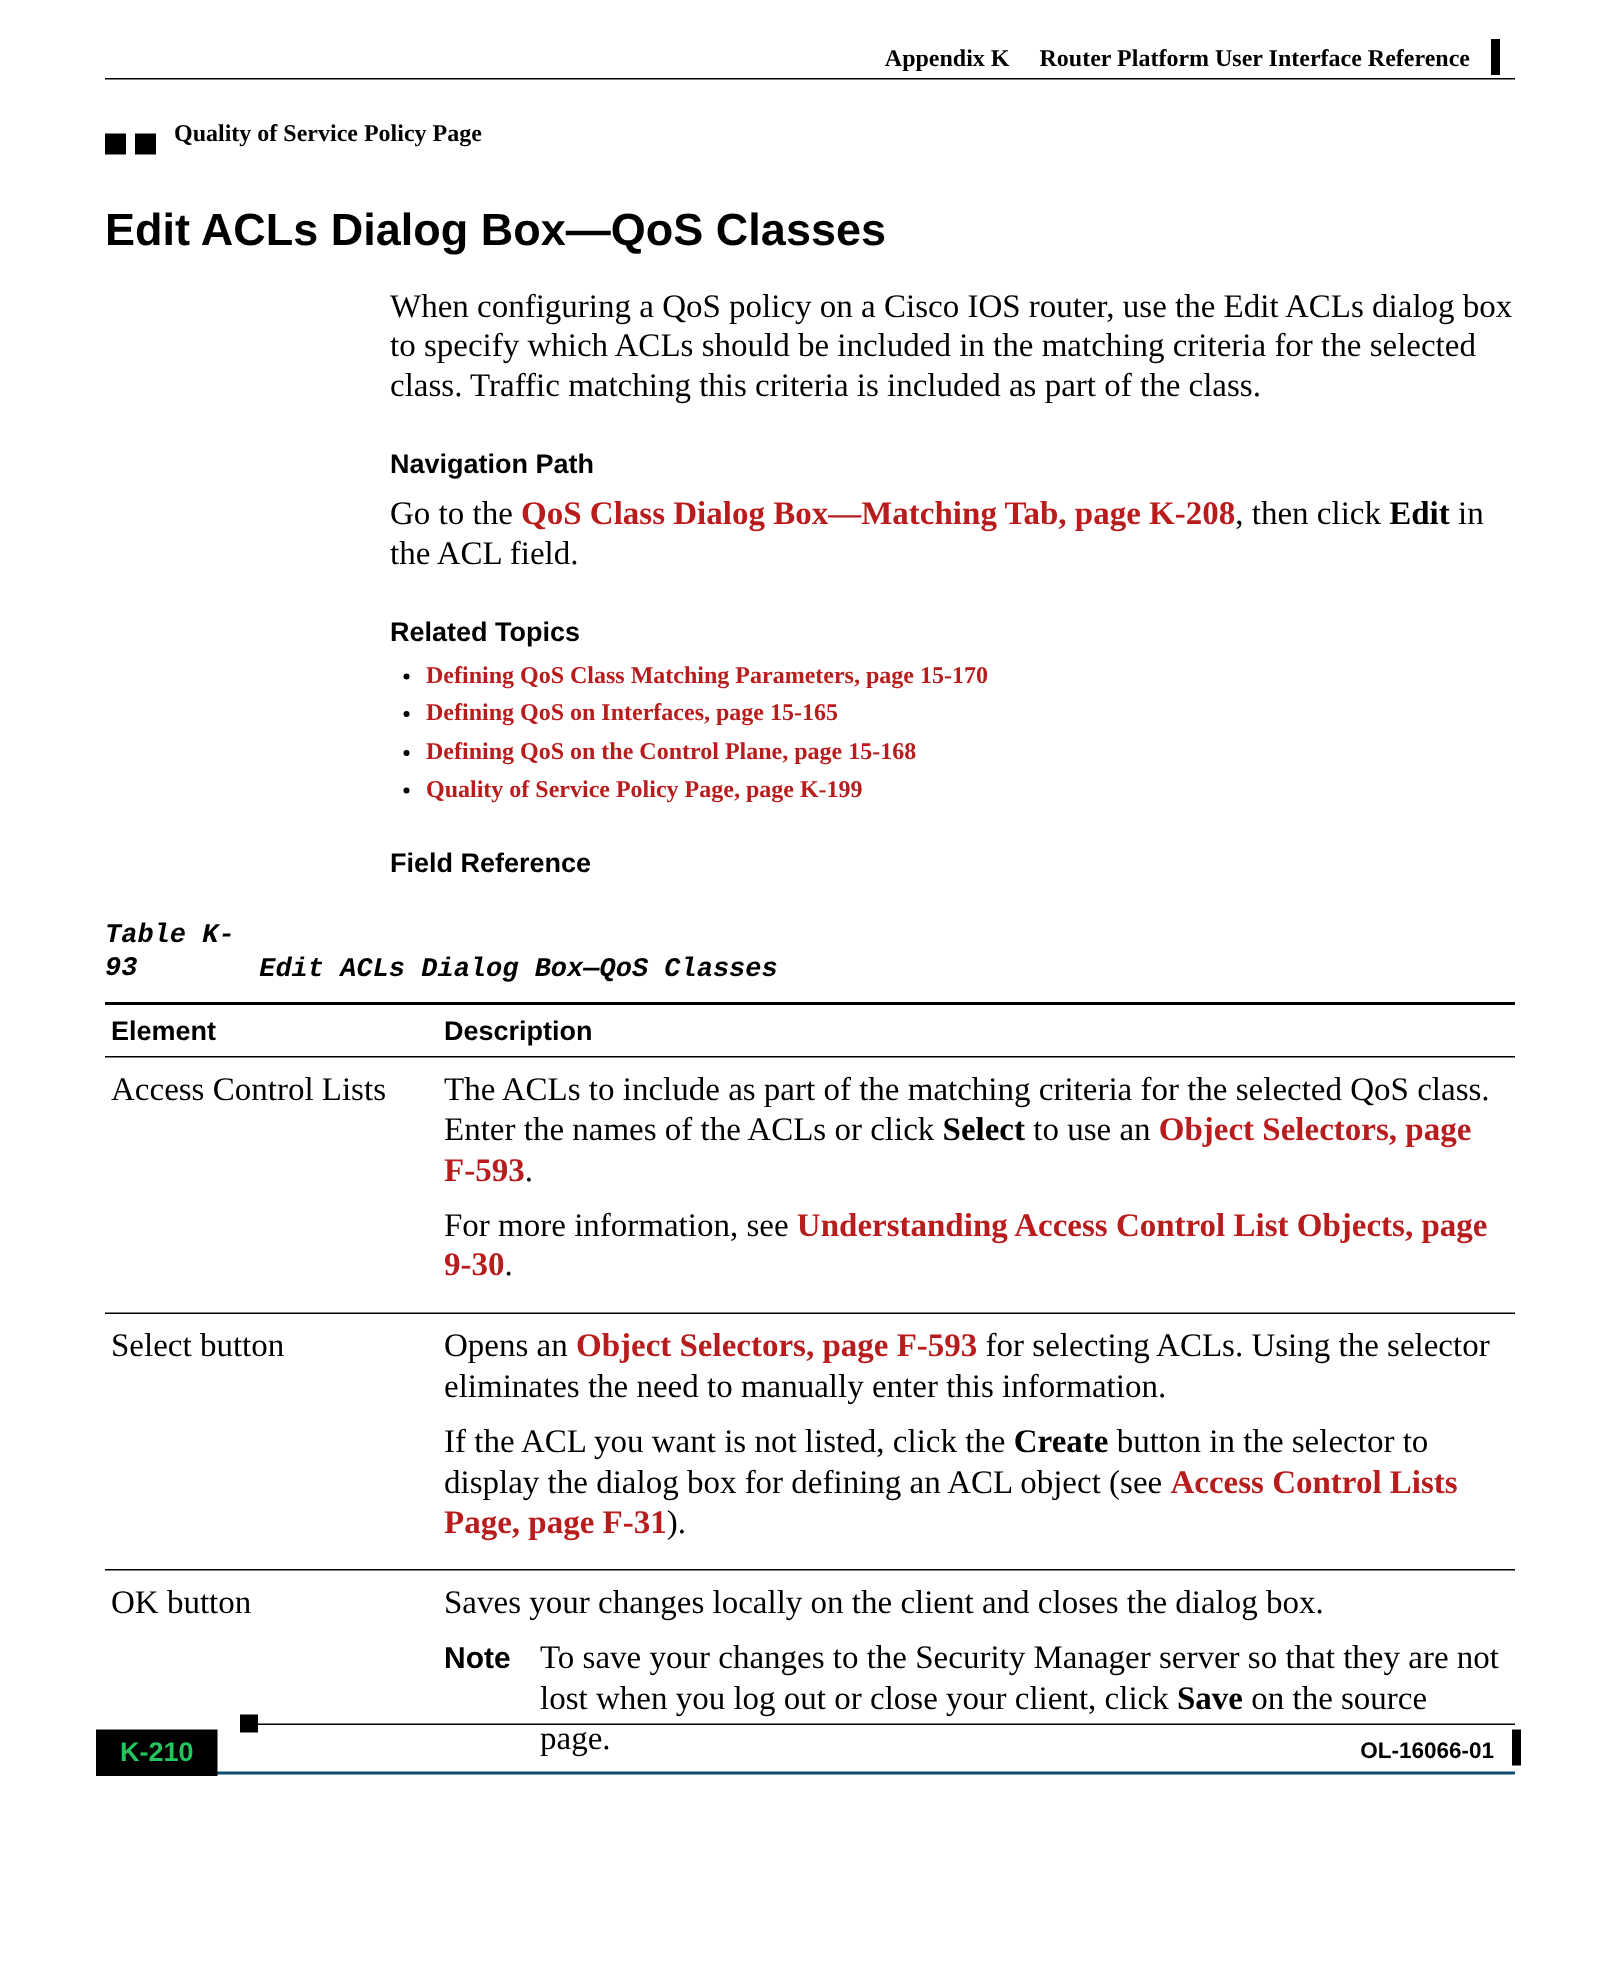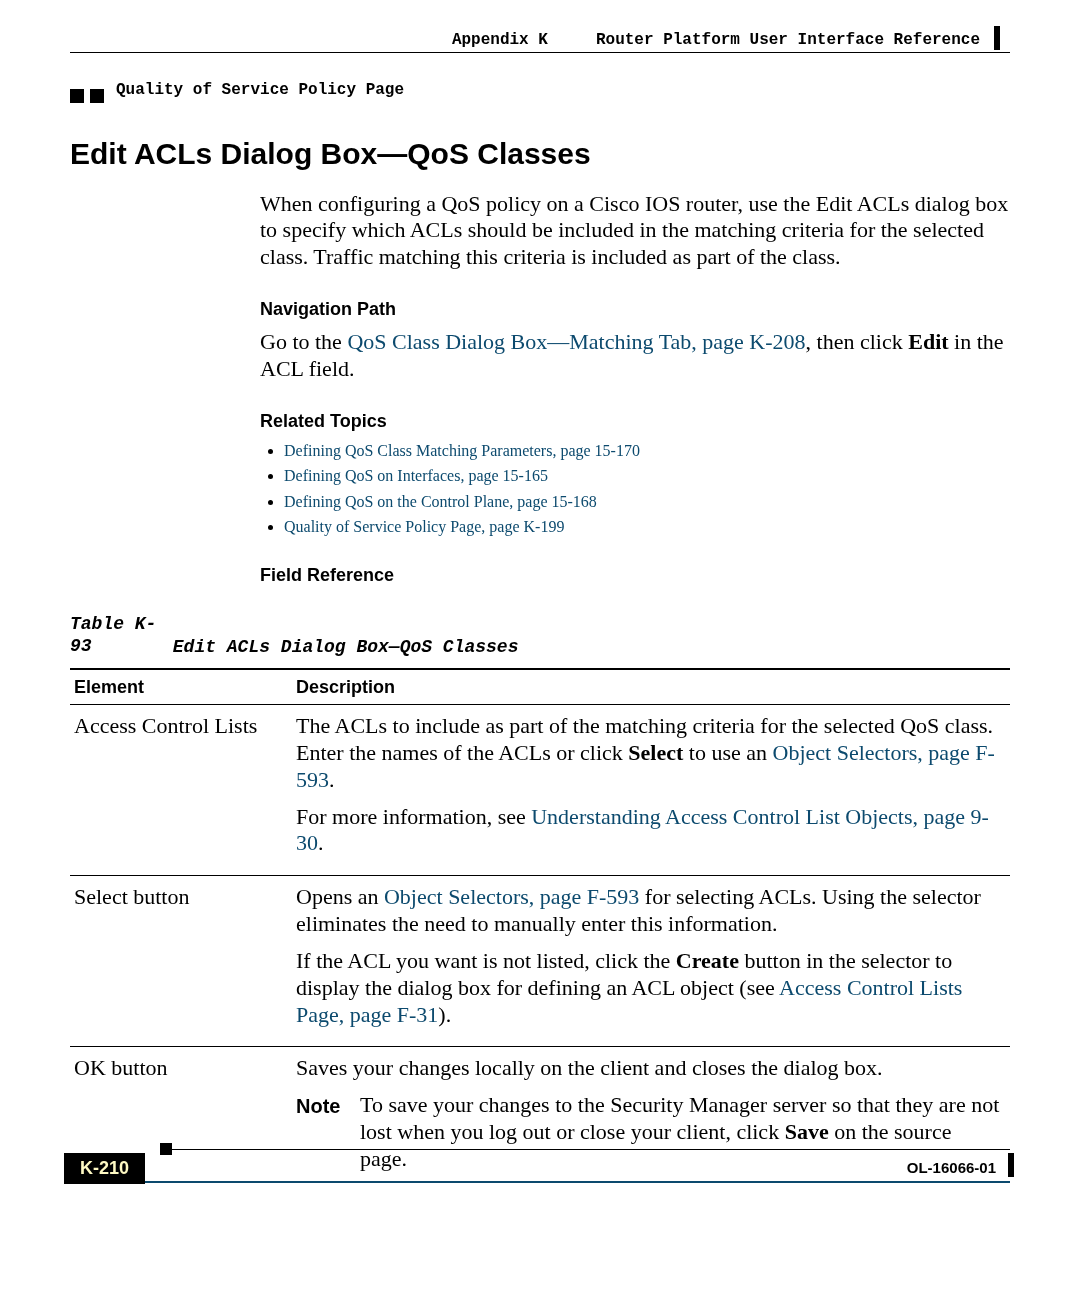--- a/index.html
+++ b/index.html
@@ -7,23 +7,23 @@
   body {
     width: 1080px;
     height: 1311px;
     background: #fff;
     font-family: "Times New Roman", Times, serif;
     color: #000;
     position: relative;
     font-size: 22px;
     line-height: 1.25;
   }
-  .sans { font-family: Liberation Mono, monospace; }
+  .sans { font-family: Liberation Serif, serif; }
   .bold { font-weight: bold; }
-  a.link { color: #0c4a6e; text-decoration: none; }
+  a.link { color: #b91c1c; text-decoration: none; font-weight: bold; }
 
   
   .hdr {
     position: absolute;
     top: 30px;
     left: 70px;
     right: 70px;
     height: 50px;
   }
   .hdr-right {
@@ -167,21 +167,21 @@
     left: 110px;
     font-family: Arial, Helvetica, sans-serif;
     font-weight: bold;
     font-size: 16px;
   }
   .ftr-page {
     position: absolute;
     top: 22px;
     left: -6px;
     background: #000;
-    color: #fef9c3;
+    color: #22c55e;
     font-family: Arial, Helvetica, sans-serif;
     font-weight: bold;
     font-size: 18px;
     padding: 4px 16px;
   }
   .ftr-doc {
     position: absolute;
     top: 28px;
     right: 14px;
     font-family: Arial, Helvetica, sans-serif;

